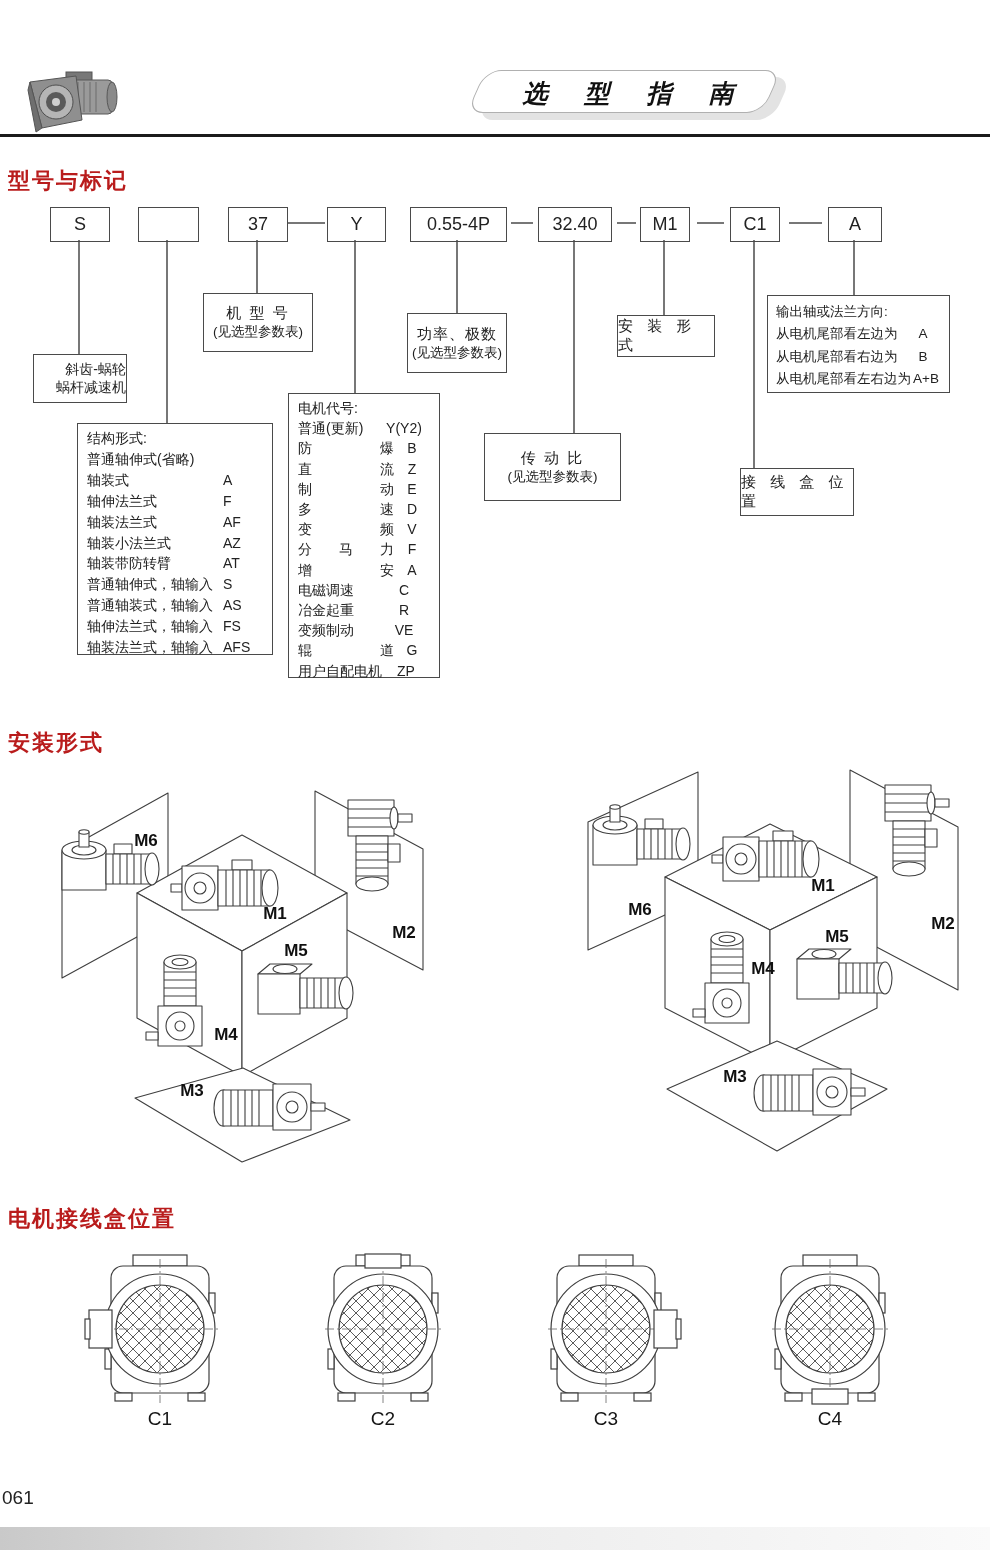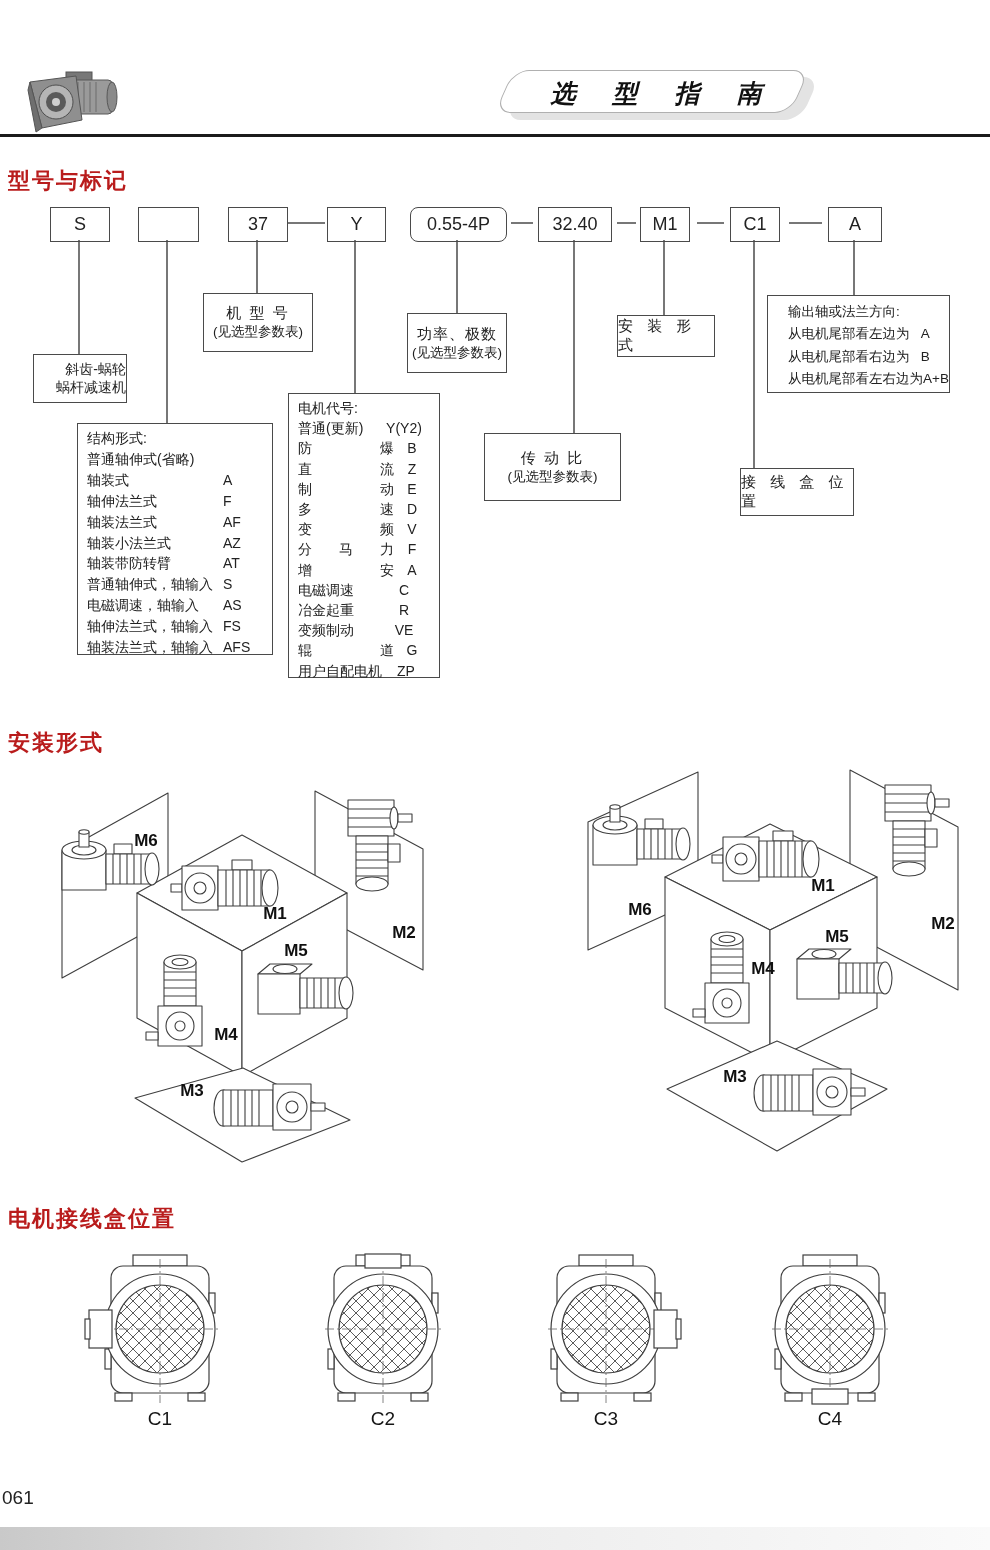--- a/index.html
+++ b/index.html
@@ -2,21 +2,21 @@
 <html><head>
 <meta charset="utf-8">
 <style>
   html,body{margin:0;padding:0;background:#fff;}
   .page{position:relative;width:990px;height:1550px;background:#fff;overflow:hidden;
         font-family:"Liberation Sans","DejaVu Sans",sans-serif;color:#222;}
   .abs{position:absolute;}
 
   
   .rule{position:absolute;left:0;top:134px;width:990px;height:3px;background:#1b1b1b;}
-  .banner{position:absolute;left:500px;top:70px;width:312px;height:52px;}
+  .banner{position:absolute;left:472px;top:70px;width:312px;height:52px;}
   .banner .shadow{position:absolute;left:14px;top:7px;right:2px;bottom:2px;background:#e3e3e3;
       transform:skewX(-24deg);border-radius:16px;}
   .banner .face{position:absolute;left:4px;top:0;right:12px;bottom:9px;background:#fff;
       border:1.5px solid #b0b0b0;transform:skewX(-24deg);border-radius:16px;}
   .banner .txt{position:absolute;left:0;top:2px;width:100%;height:42px;display:flex;
       align-items:center;justify-content:center;font-size:25px;font-weight:bold;font-style:italic;
       letter-spacing:15px;color:#111;text-indent:15px;}
 
   .heading{position:absolute;font-size:22px;font-weight:600;letter-spacing:2px;color:#b91c1c;}
 
@@ -33,21 +33,21 @@
 
   .listbox{padding:4px 9px 0 9px;font-size:14px;}
   .lrow{display:flex;align-items:baseline;}
   .structure .lrow{line-height:20.9px;}
   .mcodes .lrow{line-height:20.2px;}
   .lrow .lab{flex:1;white-space:nowrap;}
   .structure .lrow .cod{width:40px;text-align:left;padding-left:2px;}
   .mcodes .lrow .cod{width:52px;text-align:center;}
   .just .lab{flex:none;display:inline-block;width:96px;text-align:justify;text-align-last:justify;}
   .dir{padding:5px 8px;font-size:13.5px;}
-  .dir .lrow{line-height:22.4px;margin-left:12px;}
+  .dir .lrow{line-height:22.4px;}
   .dir .cod{width:36px;text-align:center;}
 
   svg text.mlab{font:bold 17px "Liberation Sans","DejaVu Sans",sans-serif;fill:#101010;}
   .clabel{position:absolute;width:90px;text-align:center;font-size:19px;color:#151515;}
 
   .pageno{position:absolute;left:2px;top:1487px;font-size:19px;color:#222;}
   .botbar{position:absolute;left:0;top:1527px;width:990px;height:23px;
           background:linear-gradient(90deg,#c9c9c9 0%,#ececec 45%,#fafafa 100%);}
 </style>
 </head>
@@ -76,21 +76,21 @@
     <div class="txt">选 型 指 南</div>
   </div>
   <div class="rule"></div>
 
   <div class="heading" style="left:8px;top:166px;">型号与标记</div>
 
   <div class="cbox" style="left:50px;top:207px;width:58px;">S</div>
   <div class="cbox" style="left:138px;top:207px;width:59px;"></div>
   <div class="cbox" style="left:228px;top:207px;width:58px;">37</div>
   <div class="cbox" style="left:327px;top:207px;width:57px;">Y</div>
-  <div class="cbox" style="left:410px;top:207px;width:95px;border-radius:8px;">0.55-4P</div>
+  <div class="cbox" style="left:410px;top:207px;width:95px;">0.55-4P</div>
   <div class="cbox" style="left:538px;top:207px;width:72px;">32.40</div>
   <div class="cbox" style="left:640px;top:207px;width:48px;">M1</div>
   <div class="cbox" style="left:730px;top:207px;width:48px;">C1</div>
   <div class="cbox" style="left:828px;top:207px;width:52px;">A</div>
 
   <svg class="abs" style="left:0;top:195px;" width="990" height="490" viewBox="0 0 990 490">
     <g stroke="#4a4a4a" stroke-width="1.5">
       <line x1="288" y1="28" x2="325" y2="28"></line>
       <line x1="511" y1="28" x2="533" y2="28"></line>
       <line x1="617" y1="28" x2="636" y2="28"></line>
@@ -149,21 +149,21 @@
       </div>
     <div class="lrow">
         <span class="lab">轴装带防转臂</span>
         <span class="cod">AT</span>
       </div>
     <div class="lrow">
         <span class="lab">普通轴伸式，轴输入</span>
         <span class="cod">S</span>
       </div>
     <div class="lrow">
-        <span class="lab">电磁调速，轴输入</span>
+        <span class="lab">普通轴装式，轴输入</span>
         <span class="cod">AS</span>
       </div>
     <div class="lrow">
         <span class="lab">轴伸法兰式，轴输入</span>
         <span class="cod">FS</span>
       </div>
     <div class="lrow">
         <span class="lab">轴装法兰式，轴输入</span>
         <span class="cod">AFS</span>
       </div>

